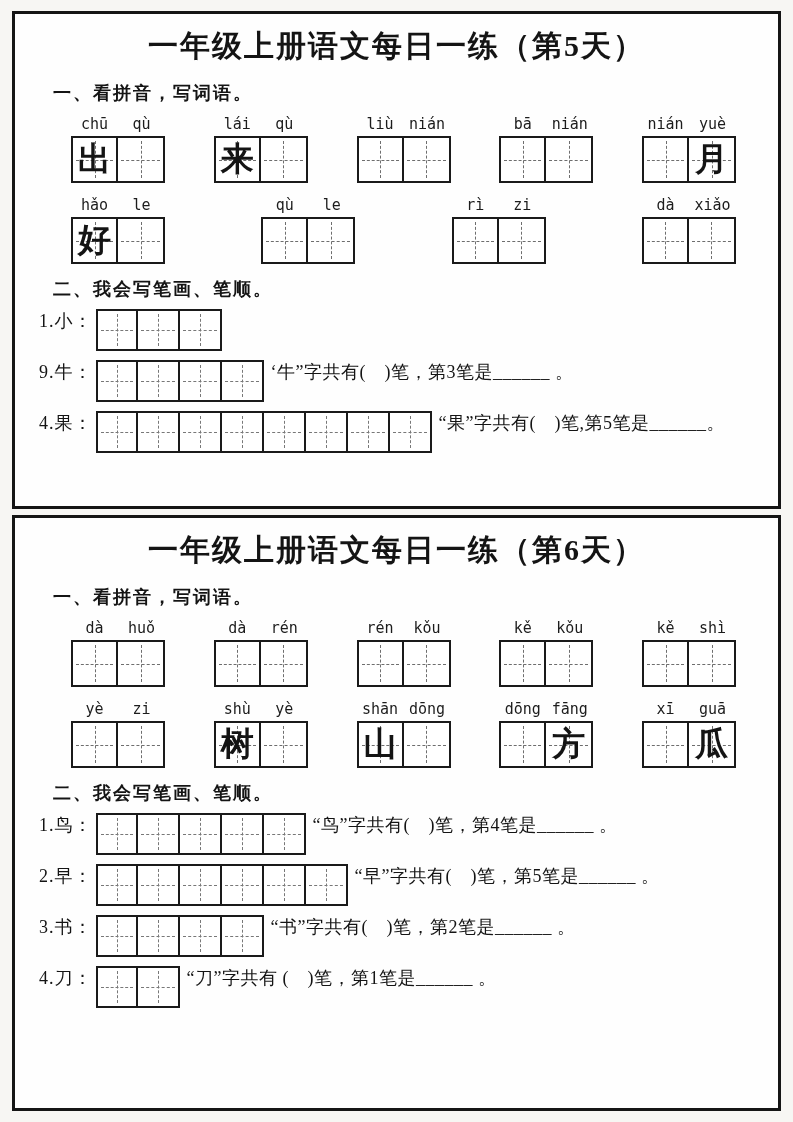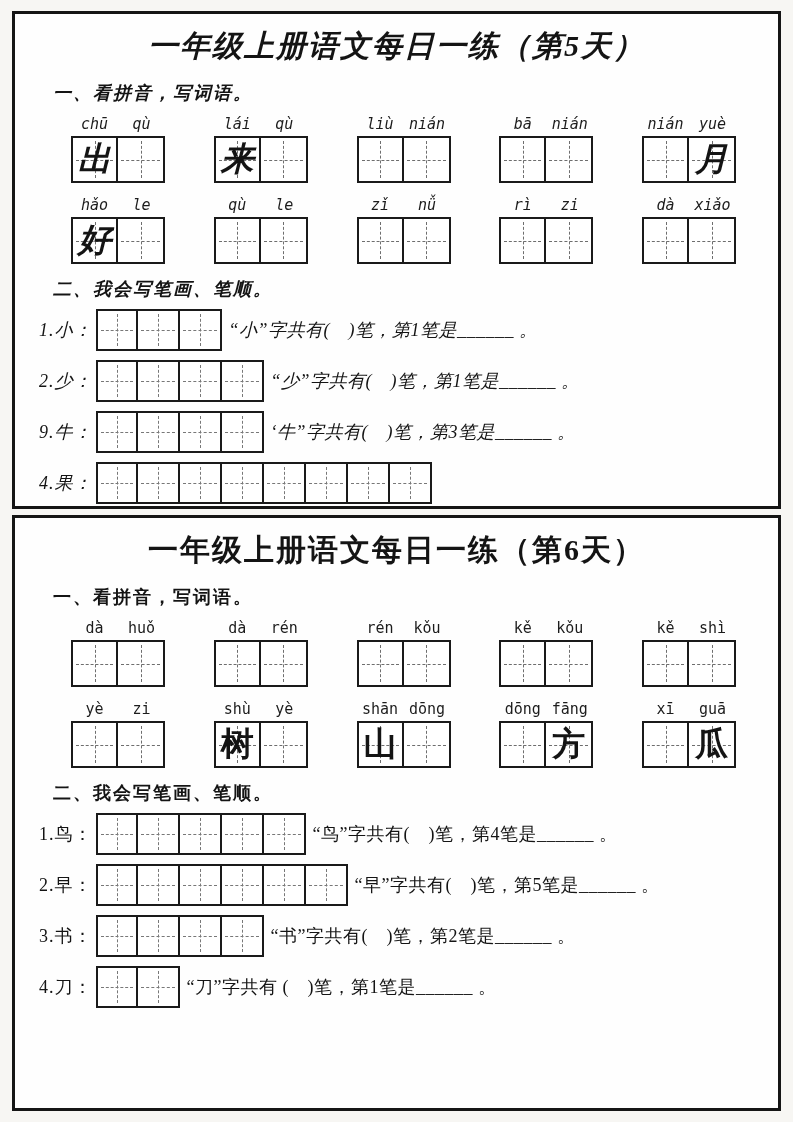--- a/index.html
+++ b/index.html
@@ -14,21 +14,21 @@
     width: 793px; height: 1122px;
     padding: 11px 12px;
     display: flex; flex-direction: column; gap: 6px;
   }
   .sheet {
     background: #fefefe;
     border: 3px solid #151515;
     padding: 8px 20px 10px 20px;
     overflow: hidden;
   }
-  .sheet:nth-child(1) { height: 551px; font-style: italic; }
+  .sheet:nth-child(1) { height: 551px; }
   .sheet:nth-child(2) { height: 659px; }
 
   .title {
     text-align: center;
     font-size: 30px;
     font-weight: 600;
     letter-spacing: 2px;
     margin: 4px 0 14px 0;
   }
   .part-heading {
@@ -71,21 +71,21 @@
     content: ""; position: absolute; top: 3px; bottom: 3px; left: 50%;
     border-left: 1.5px dashed #6e6e6e;
   }
   .hz {
     position: relative; z-index: 1;
     font-size: 33px; font-weight: 700; line-height: 1;
   }
 
   
   .stroke-line {
-    display: flex; align-items: center;
+    display: flex; align-items: flex-start;
     margin: 6px 0 9px 4px;
   }
   .stroke-label {
     font-size: 18px; letter-spacing: 1px; white-space: nowrap;
   }
   .stroke-boxes { display: flex; margin: 0 7px 0 3px; }
   .sbox {
     width: 42px; height: 42px;
     border: 2px solid #1a1a1a;
     position: relative; background: #fff;
@@ -186,30 +186,20 @@
             <span class="py">qù</span>
             <span class="py">le</span>
           </div>
           <div class="tian-pair">
             <div class="tian"></div>
             <div class="tian"></div>
           </div>
         </div>
         <div class="word-col">
           <div class="pinyin-row">
-            <span class="py">zǐ</span>
-            <span class="py">nǚ</span>
-          </div>
-          <div class="tian-pair">
-            <div class="tian"></div>
-            <div class="tian"></div>
-          </div>
-        </div>
-        <div class="word-col">
-          <div class="pinyin-row">
             <span class="py">rì</span>
             <span class="py">zi</span>
           </div>
           <div class="tian-pair">
             <div class="tian"></div>
             <div class="tian"></div>
           </div>
         </div>
         <div class="word-col">
           <div class="pinyin-row">
@@ -223,31 +213,20 @@
         </div>
       </div>
       <div class="part-heading part2">二、我会写笔画、笔顺。</div>
       <div class="stroke-line">
         <span class="stroke-label">1.小：</span>
         <div class="stroke-boxes">
           <div class="sbox"></div>
           <div class="sbox"></div>
           <div class="sbox"></div>
         </div>
-        <span class="stroke-q">“小”字共有(　)笔，第1笔是______ 。</span>
-      </div>
-      <div class="stroke-line">
-        <span class="stroke-label">2.少：</span>
-        <div class="stroke-boxes">
-          <div class="sbox"></div>
-          <div class="sbox"></div>
-          <div class="sbox"></div>
-          <div class="sbox"></div>
-        </div>
-        <span class="stroke-q">“少”字共有(　)笔，第1笔是______ 。</span>
       </div>
       <div class="stroke-line">
         <span class="stroke-label">9.牛：</span>
         <div class="stroke-boxes">
           <div class="sbox"></div>
           <div class="sbox"></div>
           <div class="sbox"></div>
           <div class="sbox"></div>
         </div>
         <span class="stroke-q">‘牛”字共有(　)笔，第3笔是______ 。</span>
@@ -257,20 +236,21 @@
         <div class="stroke-boxes">
           <div class="sbox"></div>
           <div class="sbox"></div>
           <div class="sbox"></div>
           <div class="sbox"></div>
           <div class="sbox"></div>
           <div class="sbox"></div>
           <div class="sbox"></div>
           <div class="sbox"></div>
         </div>
+        <span class="stroke-q">“果”字共有(　)笔,第5笔是______。</span>
       </div>
     </section>
     <section class="sheet">
       <h1 class="title">一年级上册语文每日一练（第6天）</h1>
       <div class="part-heading">一、看拼音，写词语。</div>
       <div class="word-row">
         <div class="word-col">
           <div class="pinyin-row">
             <span class="py">dà</span>
             <span class="py">huǒ</span>

